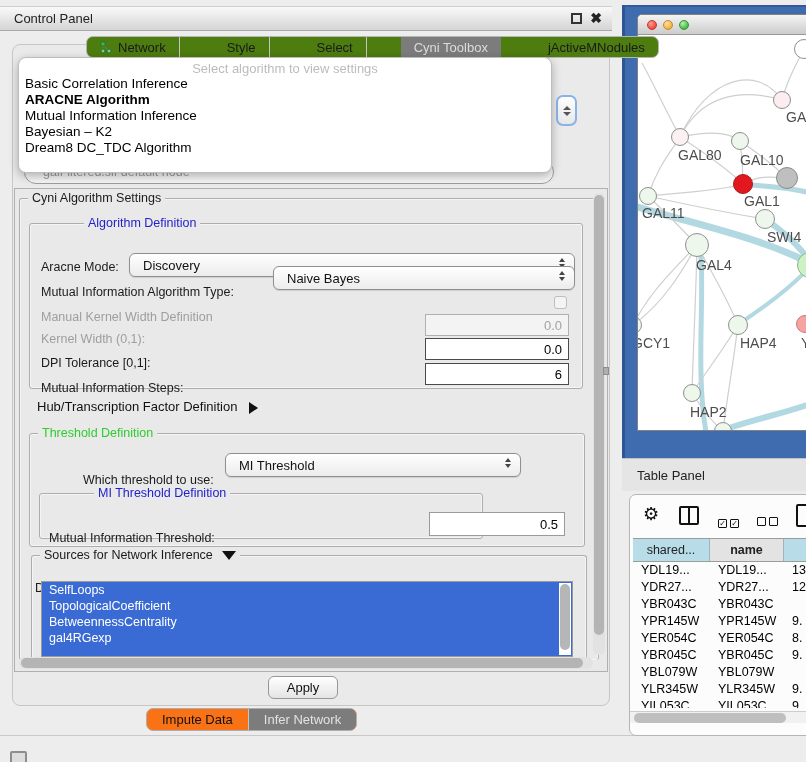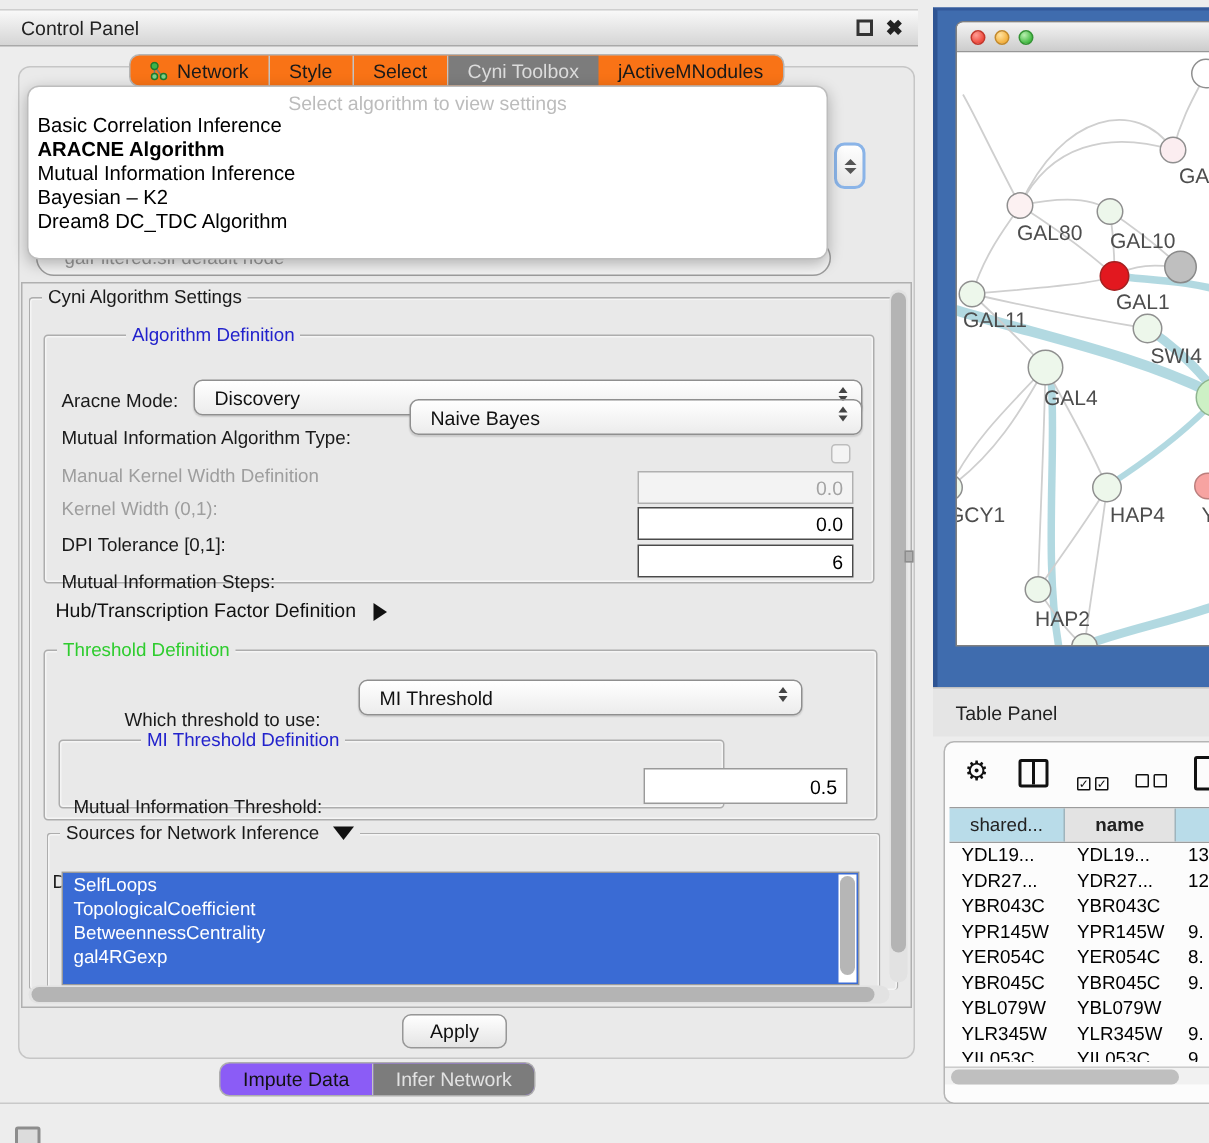--- a/index.html
+++ b/index.html
@@ -21,21 +21,21 @@
   .float-icon { width:11px; height:11px; border:2px solid #333; margin-right:8px; }
   .close-icon { font-size:14px; font-weight:bold; color:#222; line-height:11px; }
 
   .cp-body {
     left:12px; top:44px; width:598px; height:662px;
     background:#eaeaea; border:1px solid #c6c6c6; border-radius:8px;
   }
 
   .tabbar {
     left:86px; top:36px; height:22px; display:flex; align-items:stretch;
-    border:1px solid #b5b5b5; border-radius:7px; background:#f97316; overflow:hidden; z-index:5;
+    border:1px solid #b5b5b5; border-radius:7px; background:#4d7c0f; overflow:hidden; z-index:5;gap:34px;
   }
   .tab { display:flex; align-items:center; padding:0 13px; font-size:13px; color:#1a1a1a; border-right:1px solid #c4c4c4; }
   .tab:last-child { border-right:none; }
   .tab.selected { background:#7c7c7c; color:#dcdcdc; border-right:none; }
   .tab .ticon { margin-right:6px; display:flex; }
 
   
   .algo-dropdown {
     left:18px; top:57px; width:534px; height:116px; z-index:50;
     background:#ffffff; border:1px solid #bdbdbd; border-radius:8px;
@@ -106,21 +106,21 @@
   .attr-fill { height:10px; background:#3a6bd4; }
   .attr-scroll { position:absolute; right:1px; top:1px; width:12px; height:72px; background:#fff; }
   .attr-scroll .thumb { position:absolute; left:1px; top:1px; width:10px; height:66px; background:#b6b6b6; border-radius:5px; }
 
   .apply-btn {
     left:268px; top:676px; width:70px; height:23px;
     border:1px solid #979797; border-radius:6px; background:linear-gradient(#ffffff,#e4e4e4);
     font-size:13px; color:#111; display:flex; align-items:center; justify-content:center;
   }
 
-  .bottom-tabs { left:146px; top:708px; height:23px; display:flex; border:1px solid #aeaeae; border-radius:7px; overflow:hidden; background:#8b5cf6; }
+  .bottom-tabs { left:146px; top:708px; height:23px; display:flex; border:1px solid #aeaeae; border-radius:7px; overflow:hidden; background:#f97316; }
   .btab { display:flex; align-items:center; padding:0 15px; font-size:13px; color:#111; border-right:1px solid #c4c4c4; }
   .btab:last-child { border-right:none; }
   .btab.selected { background:#7c7c7c; color:#e2e2e2; }
 
   .bottom-line { left:0; top:735px; width:806px; height:1px; background:#c9c9c9; }
   .corner-btn { left:10px; top:751px; width:17px; height:14px; border:2px solid #8d8d8d; background:#dcdcdc; border-radius:2px; }
   .divider-grip { left:603px; top:367px; width:6px; height:8px; background:#aeaeae; border:1px solid #8d8d8d; }
 
   
   .desktop { left:622px; top:5px; width:184px; height:453px; background:#3f6cae; border-left:3px solid #2e5493; border-top:2px solid #34599a; }
@@ -250,21 +250,21 @@
 
     <div class="abs" style="left:22px; top:210px; font-size:13px; color:#111;">
       <span>Hub/Transcription Factor Definition</span>
       <span class="tri-right" style="margin-left:8px;"></span>
     </div>
 
     <div class="group" style="left:14px; top:244px; width:556px; height:114px;">
       <span class="gtitle green">Threshold Definition</span>
     </div>
     <div class="lbl" style="left:68px; top:271px;">Which threshold to use:</div>
-    <div class="combo" style="left:224px; top:264px; width:296px;">
+    <div class="combo" style="left:210px; top:264px; width:296px;">
       <span>MI Threshold</span>
       <span class="spin">
           <span class="u"></span>
           <span class="d"></span>
         </span>
     </div>
     <div class="group" style="left:24px; top:304px; width:444px; height:46px;">
       <span class="gtitle blue">MI Threshold Definition</span>
     </div>
     <div class="lbl" style="left:34px; top:329px;">Mutual Information Threshold:</div>

